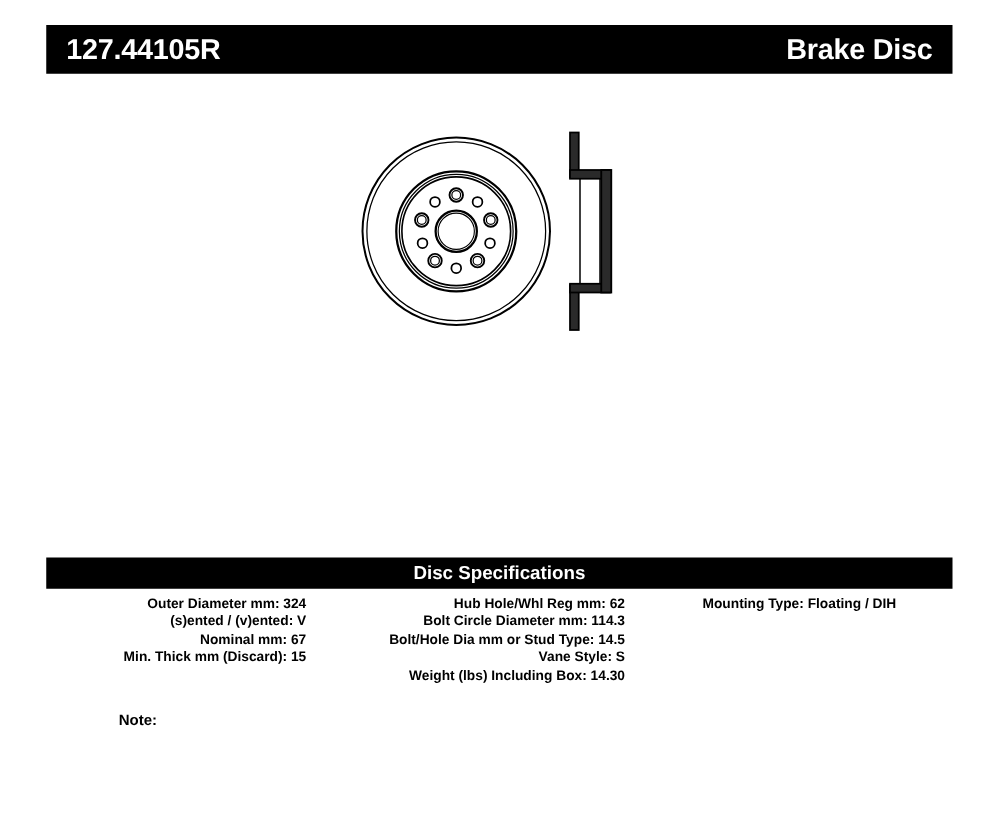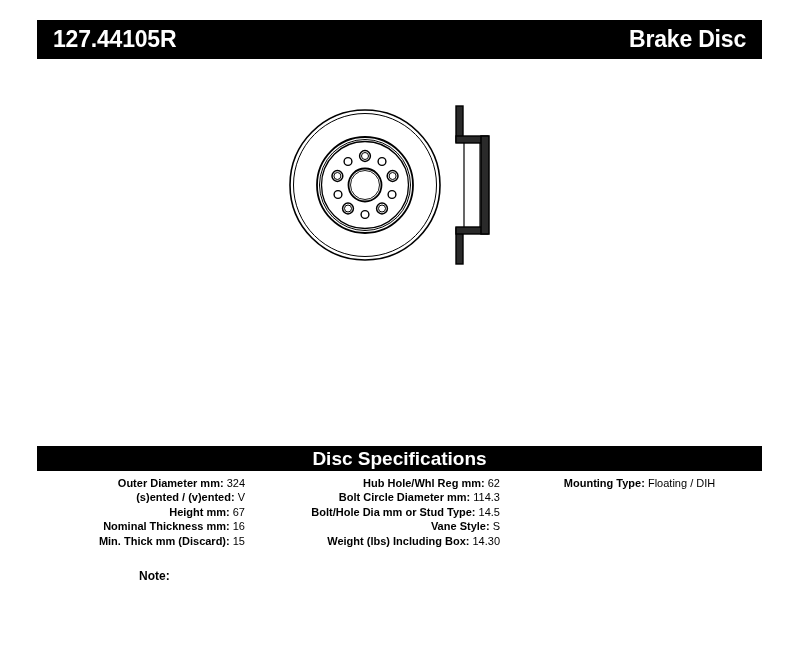--- a/index.html
+++ b/index.html
@@ -67,21 +67,21 @@
     width: 725px;
     height: 25px;
     background: #000000;
     display: flex;
     align-items: center;
     justify-content: center;
     box-sizing: border-box;
   }
   .spec-header .spec-title {
     color: #ffffff;
-    font-size: 19px;
+    font-size: 15px;
     font-weight: bold;
     line-height: 1;
   }
 
   
   .spec-body {
     position: absolute;
     left: 37px;
     top: 476px;
     width: 725px;
@@ -101,32 +101,31 @@
     white-space: nowrap;
   }
   .spec-col-left .spec-row,
   .spec-col-mid .spec-row {
     text-align: right;
   }
   .spec-col-right .spec-row {
     text-align: center;
   }
   .spec-row .spec-value {
-    font-weight: normal;
+    font-weight: bold;
   }
 
   
   .note {
     position: absolute;
     left: 95px;
     top: 570px;
     font-size: 12px;
     font-weight: bold;
     line-height: 1;
-    margin-left: 44px;
   }
 </style>
 </head>
 <body>
 
 <div class="title-bar">
   <span class="part-number">127.44105R</span>
   <span class="product-type">Brake Disc</span>
 </div>
 
@@ -195,26 +194,22 @@
   <div class="spec-col spec-col-left">
     <div class="spec-row">
       <span>Outer Diameter mm: </span>
       <span class="spec-value">324</span>
     </div>
     <div class="spec-row">
       <span>(s)ented / (v)ented: </span>
       <span class="spec-value">V</span>
     </div>
     <div class="spec-row">
-      <span>Height mm: </span>
+      <span>Nominal mm: </span>
       <span class="spec-value">67</span>
-    </div>
-    <div class="spec-row">
-      <span>Nominal Thickness mm: </span>
-      <span class="spec-value">16</span>
     </div>
     <div class="spec-row">
       <span>Min. Thick mm (Discard): </span>
       <span class="spec-value">15</span>
     </div>
   </div>
 
   <div class="spec-col spec-col-mid">
     <div class="spec-row">
       <span>Hub Hole/Whl Reg mm: </span>

